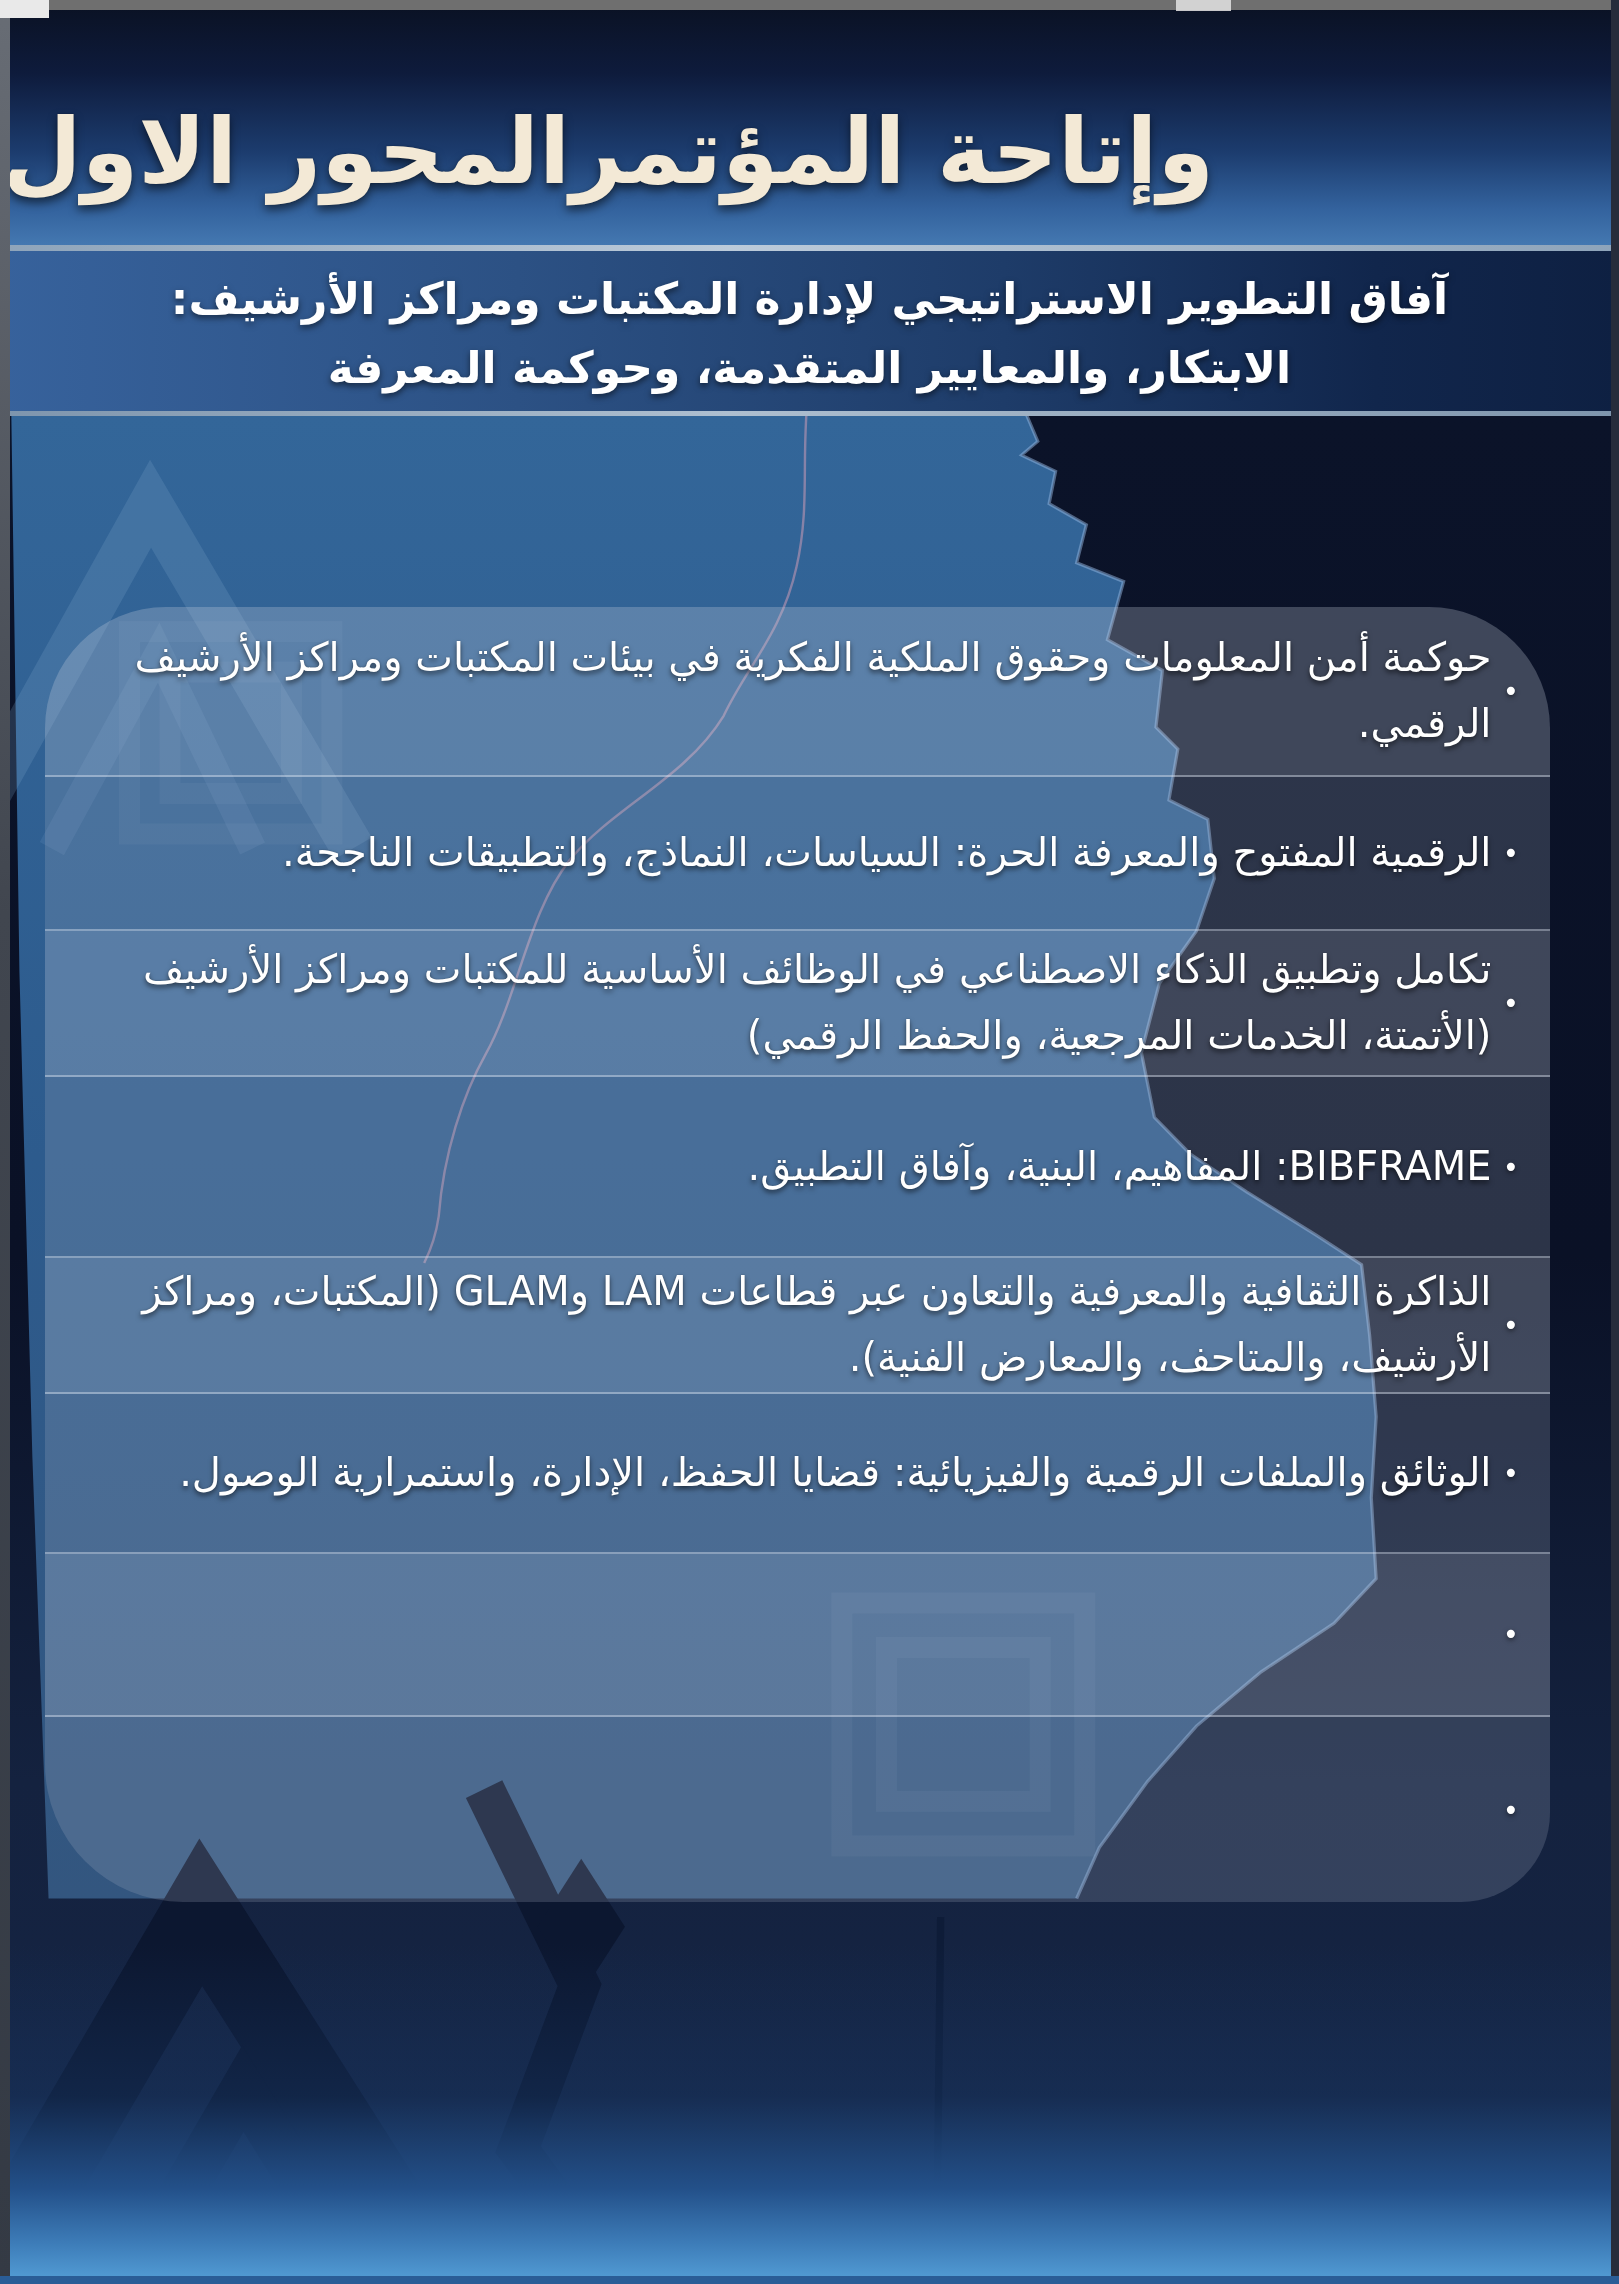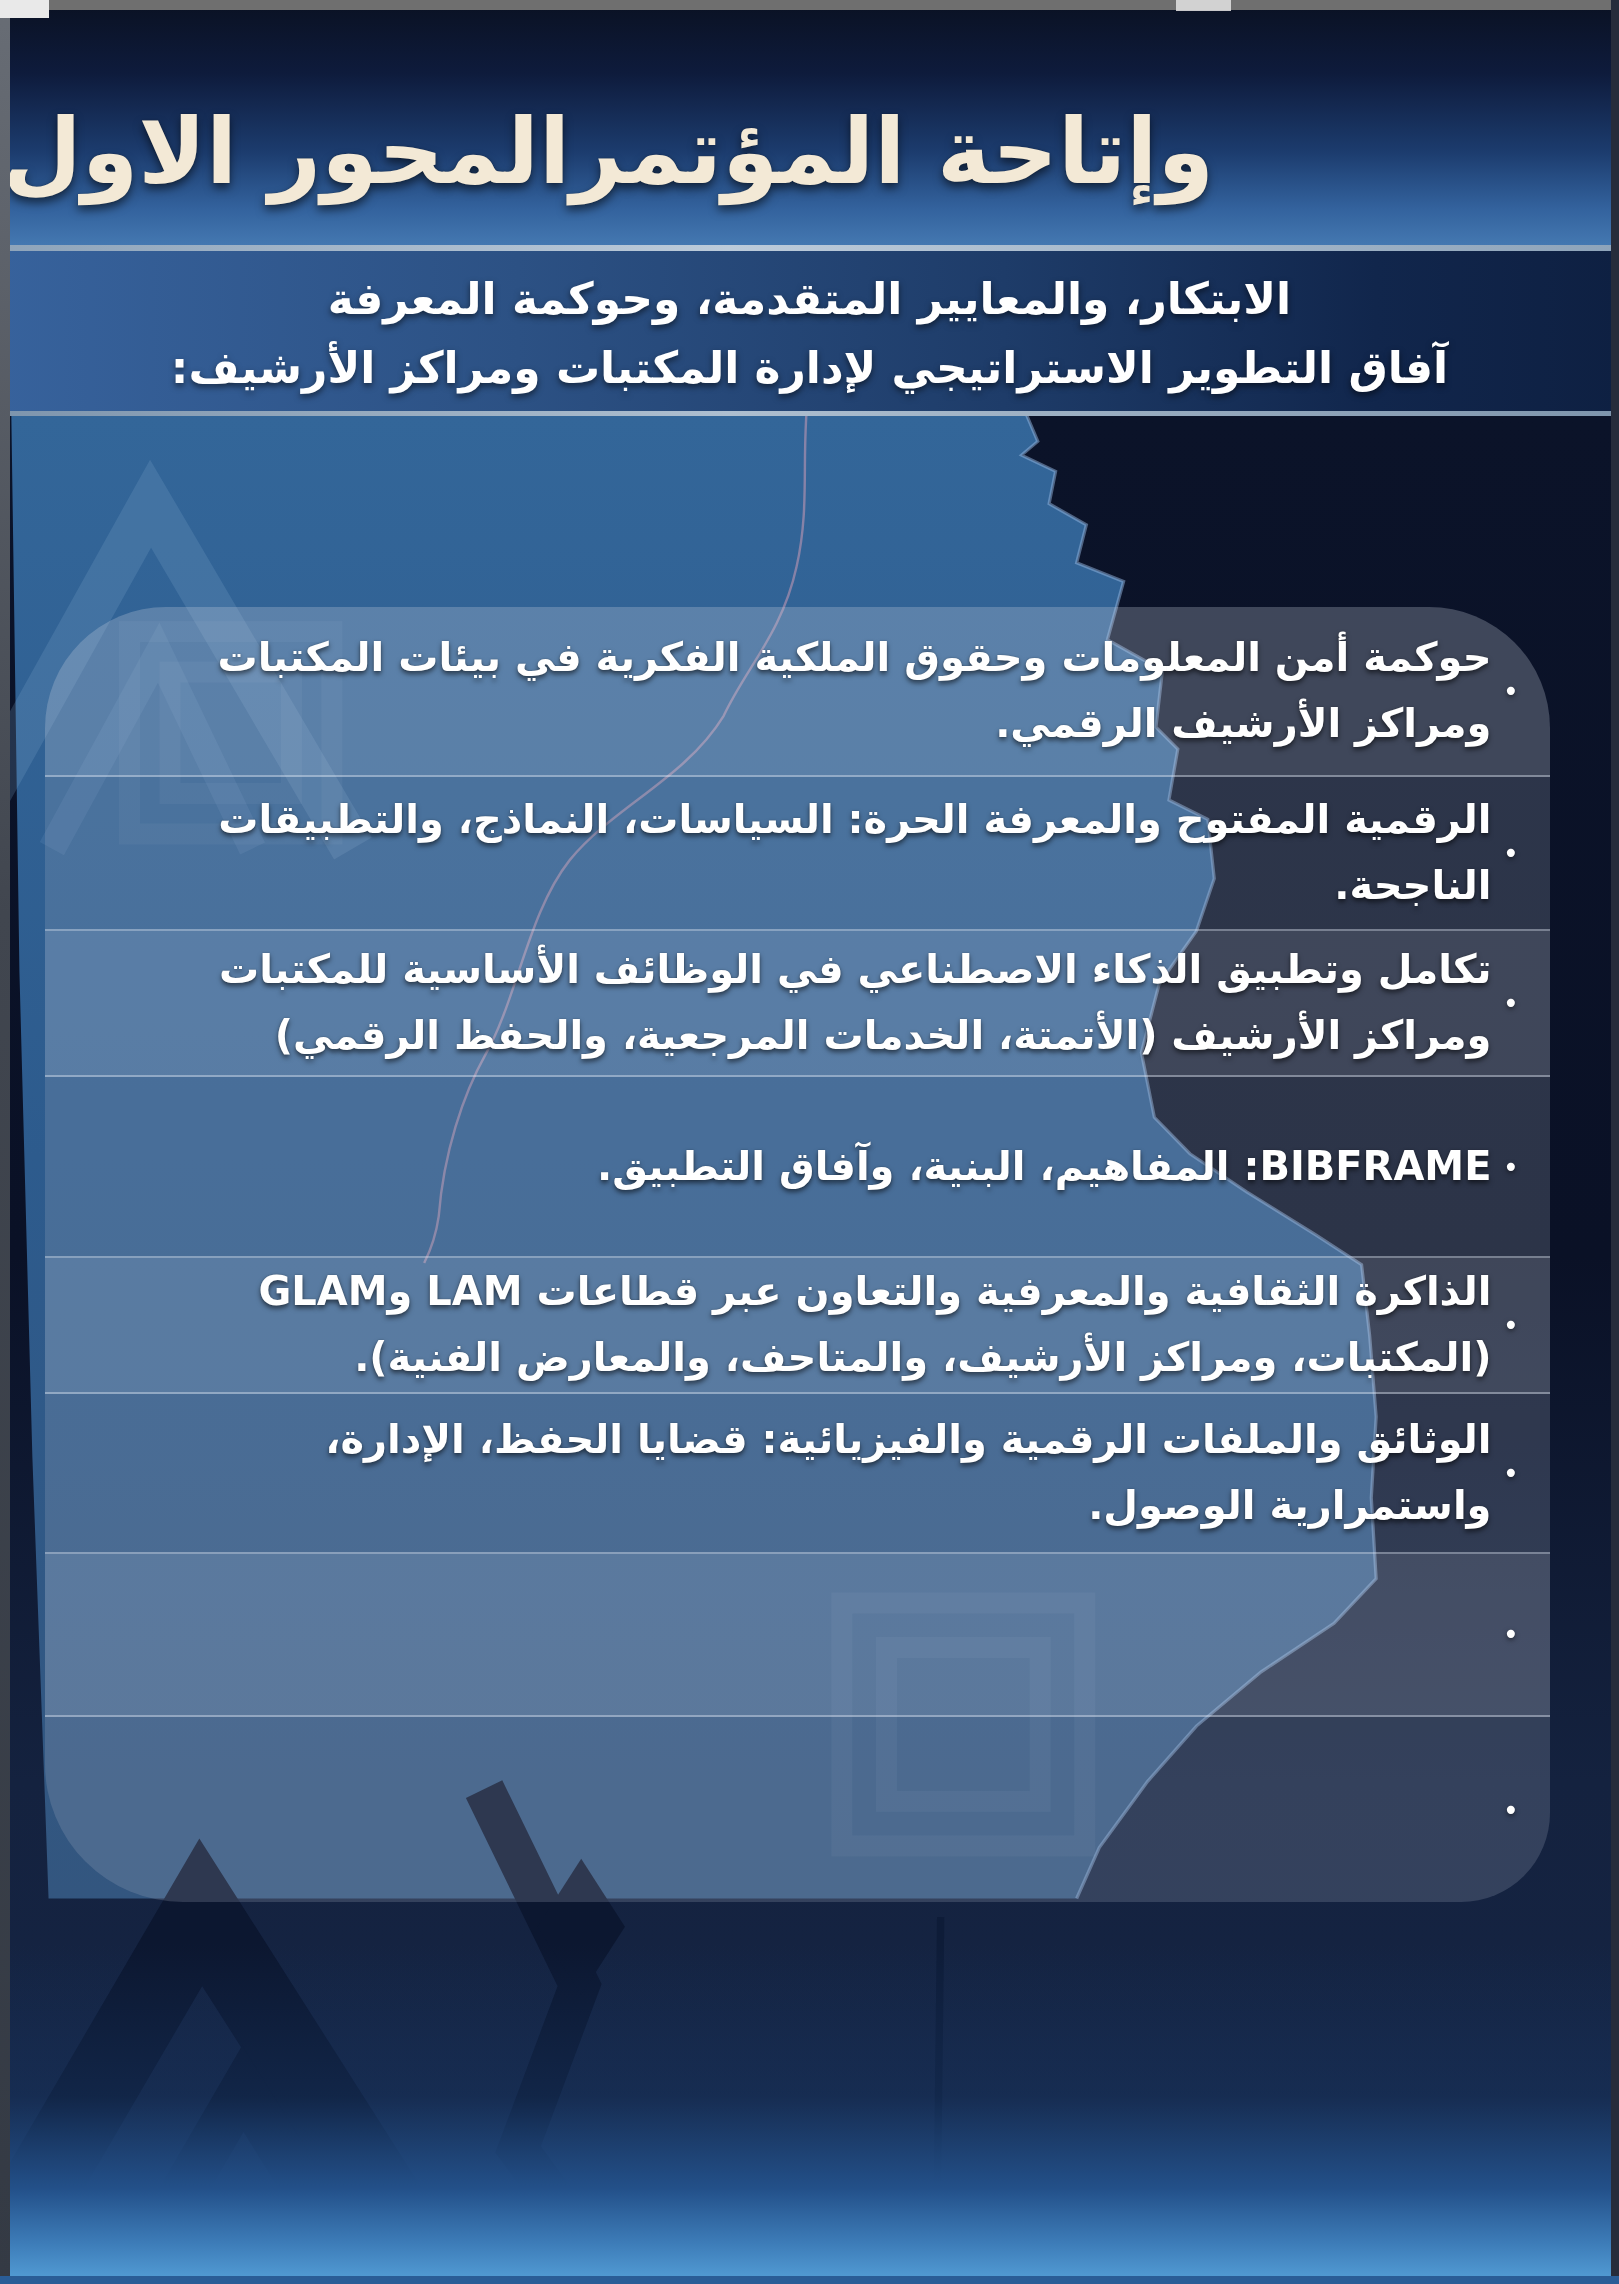--- a/index.html
+++ b/index.html
@@ -63,21 +63,21 @@
   }
   .row:nth-child(even){background:rgba(168,178,194,.22);}
   .row:last-child{border-bottom:none;}
   .r1{height:170px;} .r2{height:154px;} .r3{height:147px;} .r4{height:181px;}
   .r5{height:136px;} .r6{height:160px;} .r7{height:164px;} .r8{height:185px;}
   .dot{
     font-size:27.5px;color:#ffffff;margin-left:11.3px;flex:0 0 auto;
     text-shadow:0 2.4px 4.9px rgba(0,0,0,.5);
   }
   .theme-text{
-    font-size:40px;font-weight:700;color:#ffffff;line-height:1.64;text-align:right;
+    font-size:40px;font-weight:400;color:#ffffff;line-height:1.64;text-align:right;
     text-shadow:0 3.2px 5.7px rgba(0,0,0,.55),0 0 1.6px rgba(0,0,0,.3);
   }
 </style>
 </head>
 <body>
 
 <svg class="abs bg-art" width="1619" height="2284" viewBox="0 0 2000 2821" xmlns="http://www.w3.org/2000/svg" aria-hidden="true">
   <defs>
     <linearGradient id="gBlue" x1="0" y1="0" x2="0" y2="1">
       <stop offset="0" stop-color="#336699"></stop>
@@ -130,22 +130,22 @@
 
 <div class="abs bottom-glow"></div>
 
 <div class="abs title-band">
   <div class="title-part">وإتاحة المؤتمر</div>
   <div class="title-part">المحور الاول</div>
 </div>
 <div class="abs sep-1"></div>
 
 <div class="abs subtitle-band">
+  <div class="subtitle-line">آفاق التطوير الاستراتيجي لإدارة المكتبات ومراكز الأرشيف:</div>
   <div class="subtitle-line">الابتكار، والمعايير المتقدمة، وحوكمة المعرفة</div>
-  <div class="subtitle-line">آفاق التطوير الاستراتيجي لإدارة المكتبات ومراكز الأرشيف:</div>
 </div>
 <div class="abs sep-2"></div>
 
 <div class="abs panel">
   <div class="row r1">
     <span class="dot">•</span>
     <span class="theme-text">حوكمة أمن المعلومات وحقوق الملكية الفكرية في بيئات المكتبات ومراكز الأرشيف الرقمي.</span>
   </div>
   <div class="row r2">
     <span class="dot">•</span>

